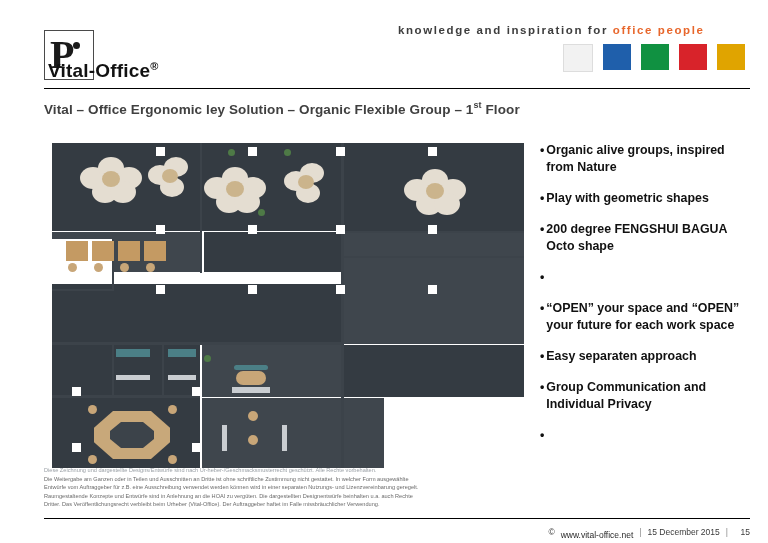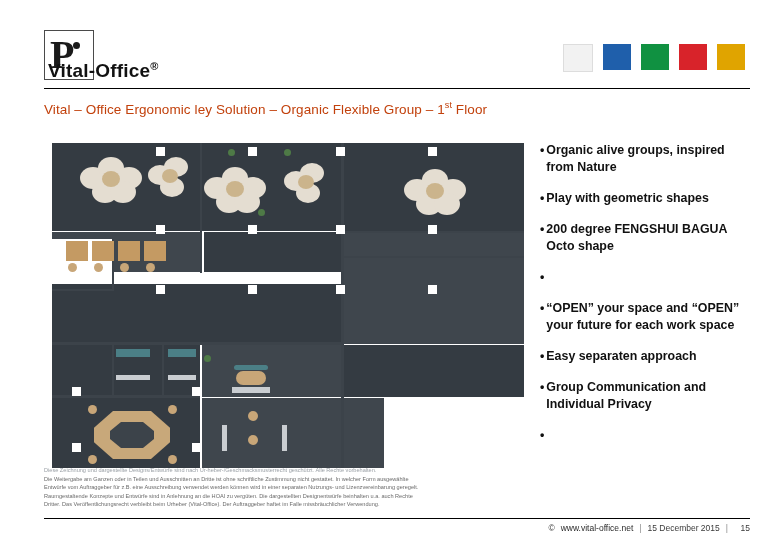--- a/index.html
+++ b/index.html
@@ -90,22 +90,22 @@
     width: 706px;
     height: 1px;
     background: #000000;
   }
   
   .slide-title {
     position: absolute;
     top: 100px;
     left: 44px;
     font-size: 13.5px;
-    font-weight: normal;
-    color: #c2410c;
+    font-weight: bold;
+    color: #404040;
     letter-spacing: 0.1px;
   }
   .slide-title sup {
     font-size: 9px;
   }
   
   .plan {
     position: absolute;
     top: 143px;
     left: 52px;
@@ -209,31 +209,35 @@
     display: flex;
     justify-content: flex-end;
     align-items: center;
     gap: 6px;
   }
   .footer .sep {
     color: #8a8a8a;
   }
   .footer .url {
     color: #2b2b2b;
+    margin-top: 7px;
   }
   .footer .pagenum {
     min-width: 16px;
     text-align: right;
   }
 </style>
 </head>
 <body>
 
 <div class="slide">
 
+  <div class="tagline">
+    <span>knowledge and inspiration for </span><span class="accent">office people</span>
+  </div>
 
   <div class="swatches">
     <div class="swatch" style="background:#f2f2f2;border:1px solid #dddddd;"></div>
     <div class="swatch" style="background:#1f5fab;"></div>
     <div class="swatch" style="background:#109141;"></div>
     <div class="swatch" style="background:#d8232a;"></div>
     <div class="swatch" style="background:#e0a400;"></div>
   </div>
 
   <div class="logo-box">

